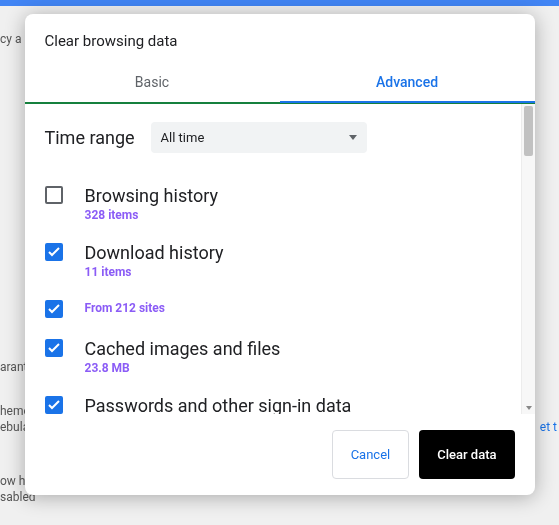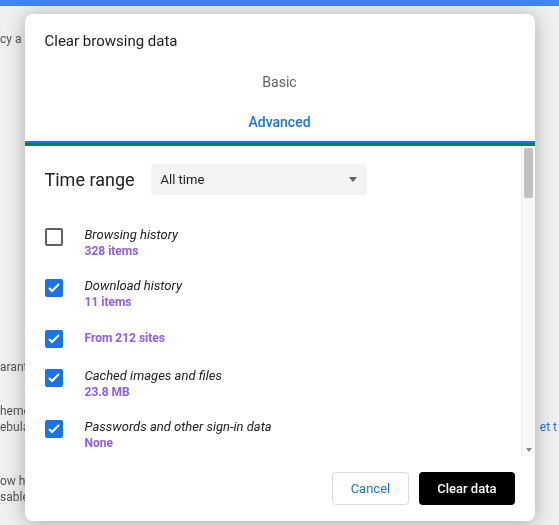--- a/index.html
+++ b/index.html
@@ -53,22 +53,21 @@
       flex-direction: column;
       overflow: hidden;
     }
     .modal-title {
       font-size: 15px;
       color: #202124;
       padding: 18px 20px 12px 20px;
     }
     .tabs {
       display: flex;
-      border-bottom: 4px solid #15803d;
-      flex-direction: column;
+      border-bottom: 2px solid #15803d;
     }
     .tab {
       flex: 1;
       text-align: center;
       padding: 12px 0;
       font-size: 14px;
       color: #5f6368;
       cursor: pointer;
       position: relative;
     }
@@ -150,23 +149,22 @@
       display: block;
     }
     .checkbox svg {
       display: none;
     }
     .item-body {
       display: flex;
       flex-direction: column;
     }
     .item-label {
-      font-size: 13px;
-      color: #202124;
-      font-style: italic;
+      font-size: 18px;
+      color: #202124;
     }
     .item-sub {
       font-size: 12px;
       color: #8b5cf6;
       margin-top: 2px;
       font-weight: bold;
     }
     .scrollbar {
       width: 14px;
       background: #f7f7f7;
@@ -189,21 +187,21 @@
       border-left: 3px solid transparent;
       border-right: 3px solid transparent;
     }
     .footer {
       display: flex;
       justify-content: flex-end;
       padding: 16px 20px;
       gap: 10px;
     }
     .btn {
-      padding: 8px 18px;
+      padding: 16px 18px;
       font-size: 13px;
       border-radius: 4px;
       cursor: pointer;
       border: none;
       font-family: inherit;
     }
     .btn-secondary {
       background: #fff;
       color: #1a73e8;
       border: 1px solid #dadce0;

